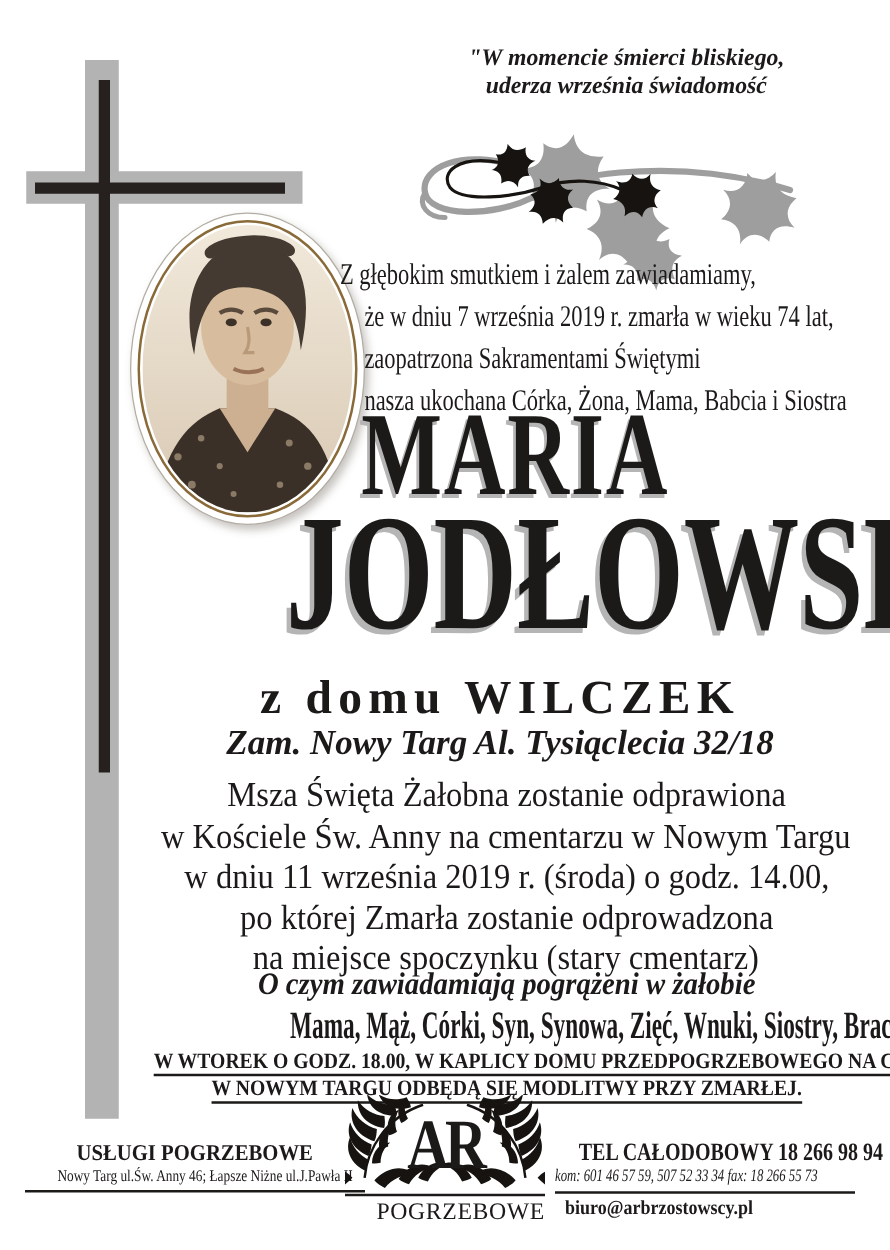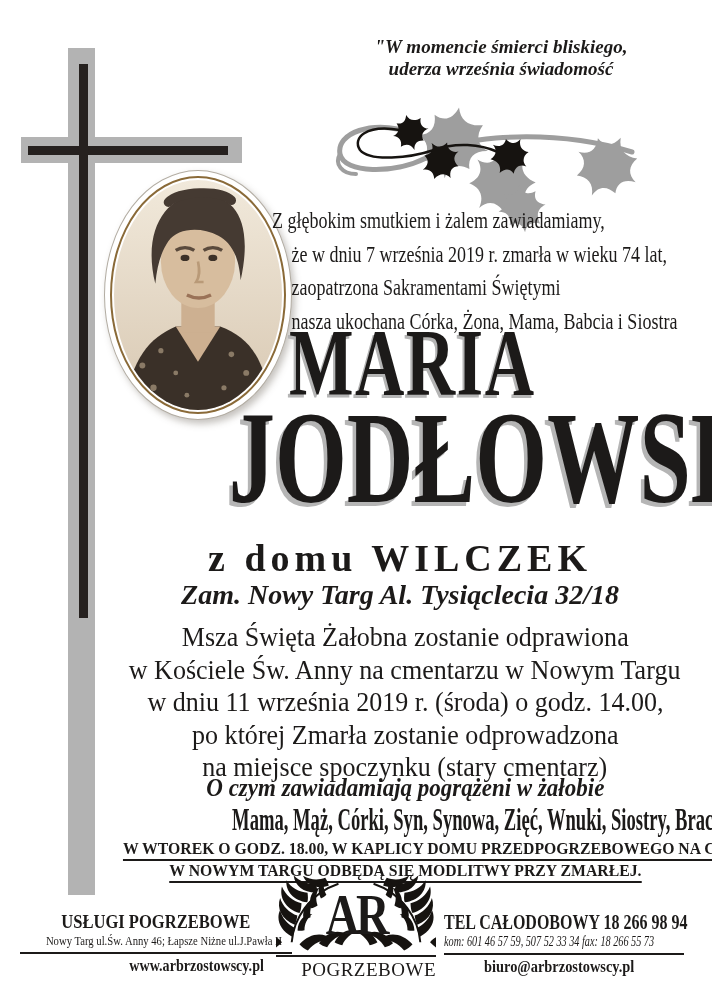--- a/index.html
+++ b/index.html
@@ -73,25 +73,25 @@
   .f-addr .cond{transform:scaleX(.82);}
   .f-rule{border:none;border-top:2px solid #1c1a19;margin:3px 0 2px 0;}
   .f-www{font-weight:bold;font-size:16px;line-height:20px;text-align:right;padding-right:28px;}
   .f-www .cond{transform:scaleX(.88);transform-origin:100% 50%;}
 
   .f-logo{position:absolute;left:276px;top:876px;width:160px;text-align:right;}
   .f-logo svg{display:block;width:160px;height:76px;}
   .logo-name{font-size:19px;line-height:22px;letter-spacing:.5px;margin-top:2px;}
 
   .f-right{position:absolute;left:444px;top:911px;width:240px;text-align:left;}
-  .f-tel{font-weight:bold;font-size:20px;line-height:23px;}
+  .f-tel{font-weight:bold;font-size:20px;line-height:23px;margin-left:19px;}
   .f-tel .cond{transform:scaleX(.80);transform-origin:0 50%;}
   .f-kom{font-size:14px;line-height:16px;font-style:italic;}
   .f-kom .cond{transform:scaleX(.73);transform-origin:0 50%;}
-  .f-mail{font-weight:bold;font-size:16px;line-height:20px;padding-left:8px;text-align:center;}
+  .f-mail{font-weight:bold;font-size:16px;line-height:20px;padding-left:8px;}
   .f-mail .cond{transform:scaleX(.90);transform-origin:0 50%;}
 </style>
 </head>
 <body>
 
 <div class="page">
 
   <div>
     <div class="cross-gray-v"></div>
     <div class="cross-gray-h"></div>
@@ -200,23 +200,20 @@
   </div>
 
   <div class="f-left">
     <div class="f-title">
       <span class="cond">USŁUGI POGRZEBOWE</span>
     </div>
     <div class="f-addr">
       <span class="cond">Nowy Targ ul.Św. Anny 46; Łapsze Niżne ul.J.Pawła  II</span>
     </div>
     <hr class="f-rule">
-    <div class="f-www">
-      <span class="cond">www.arbrzostowscy.pl</span>
-    </div>
   </div>
 
   <div class="f-logo">
     <svg viewBox="0 0 160 78" aria-hidden="true">
       <defs>
         <path id="frond" d="M0,0 C7,-11 18,-14 27,-9 C19,-8 12,-3 8,4 C5,3 2,2 0,0 Z"></path>
       </defs>
       <g fill="#161310">
         <g>
           <path d="M14,68 C16,44 32,18 62,8" fill="none" stroke="#161310" stroke-width="2"></path>

